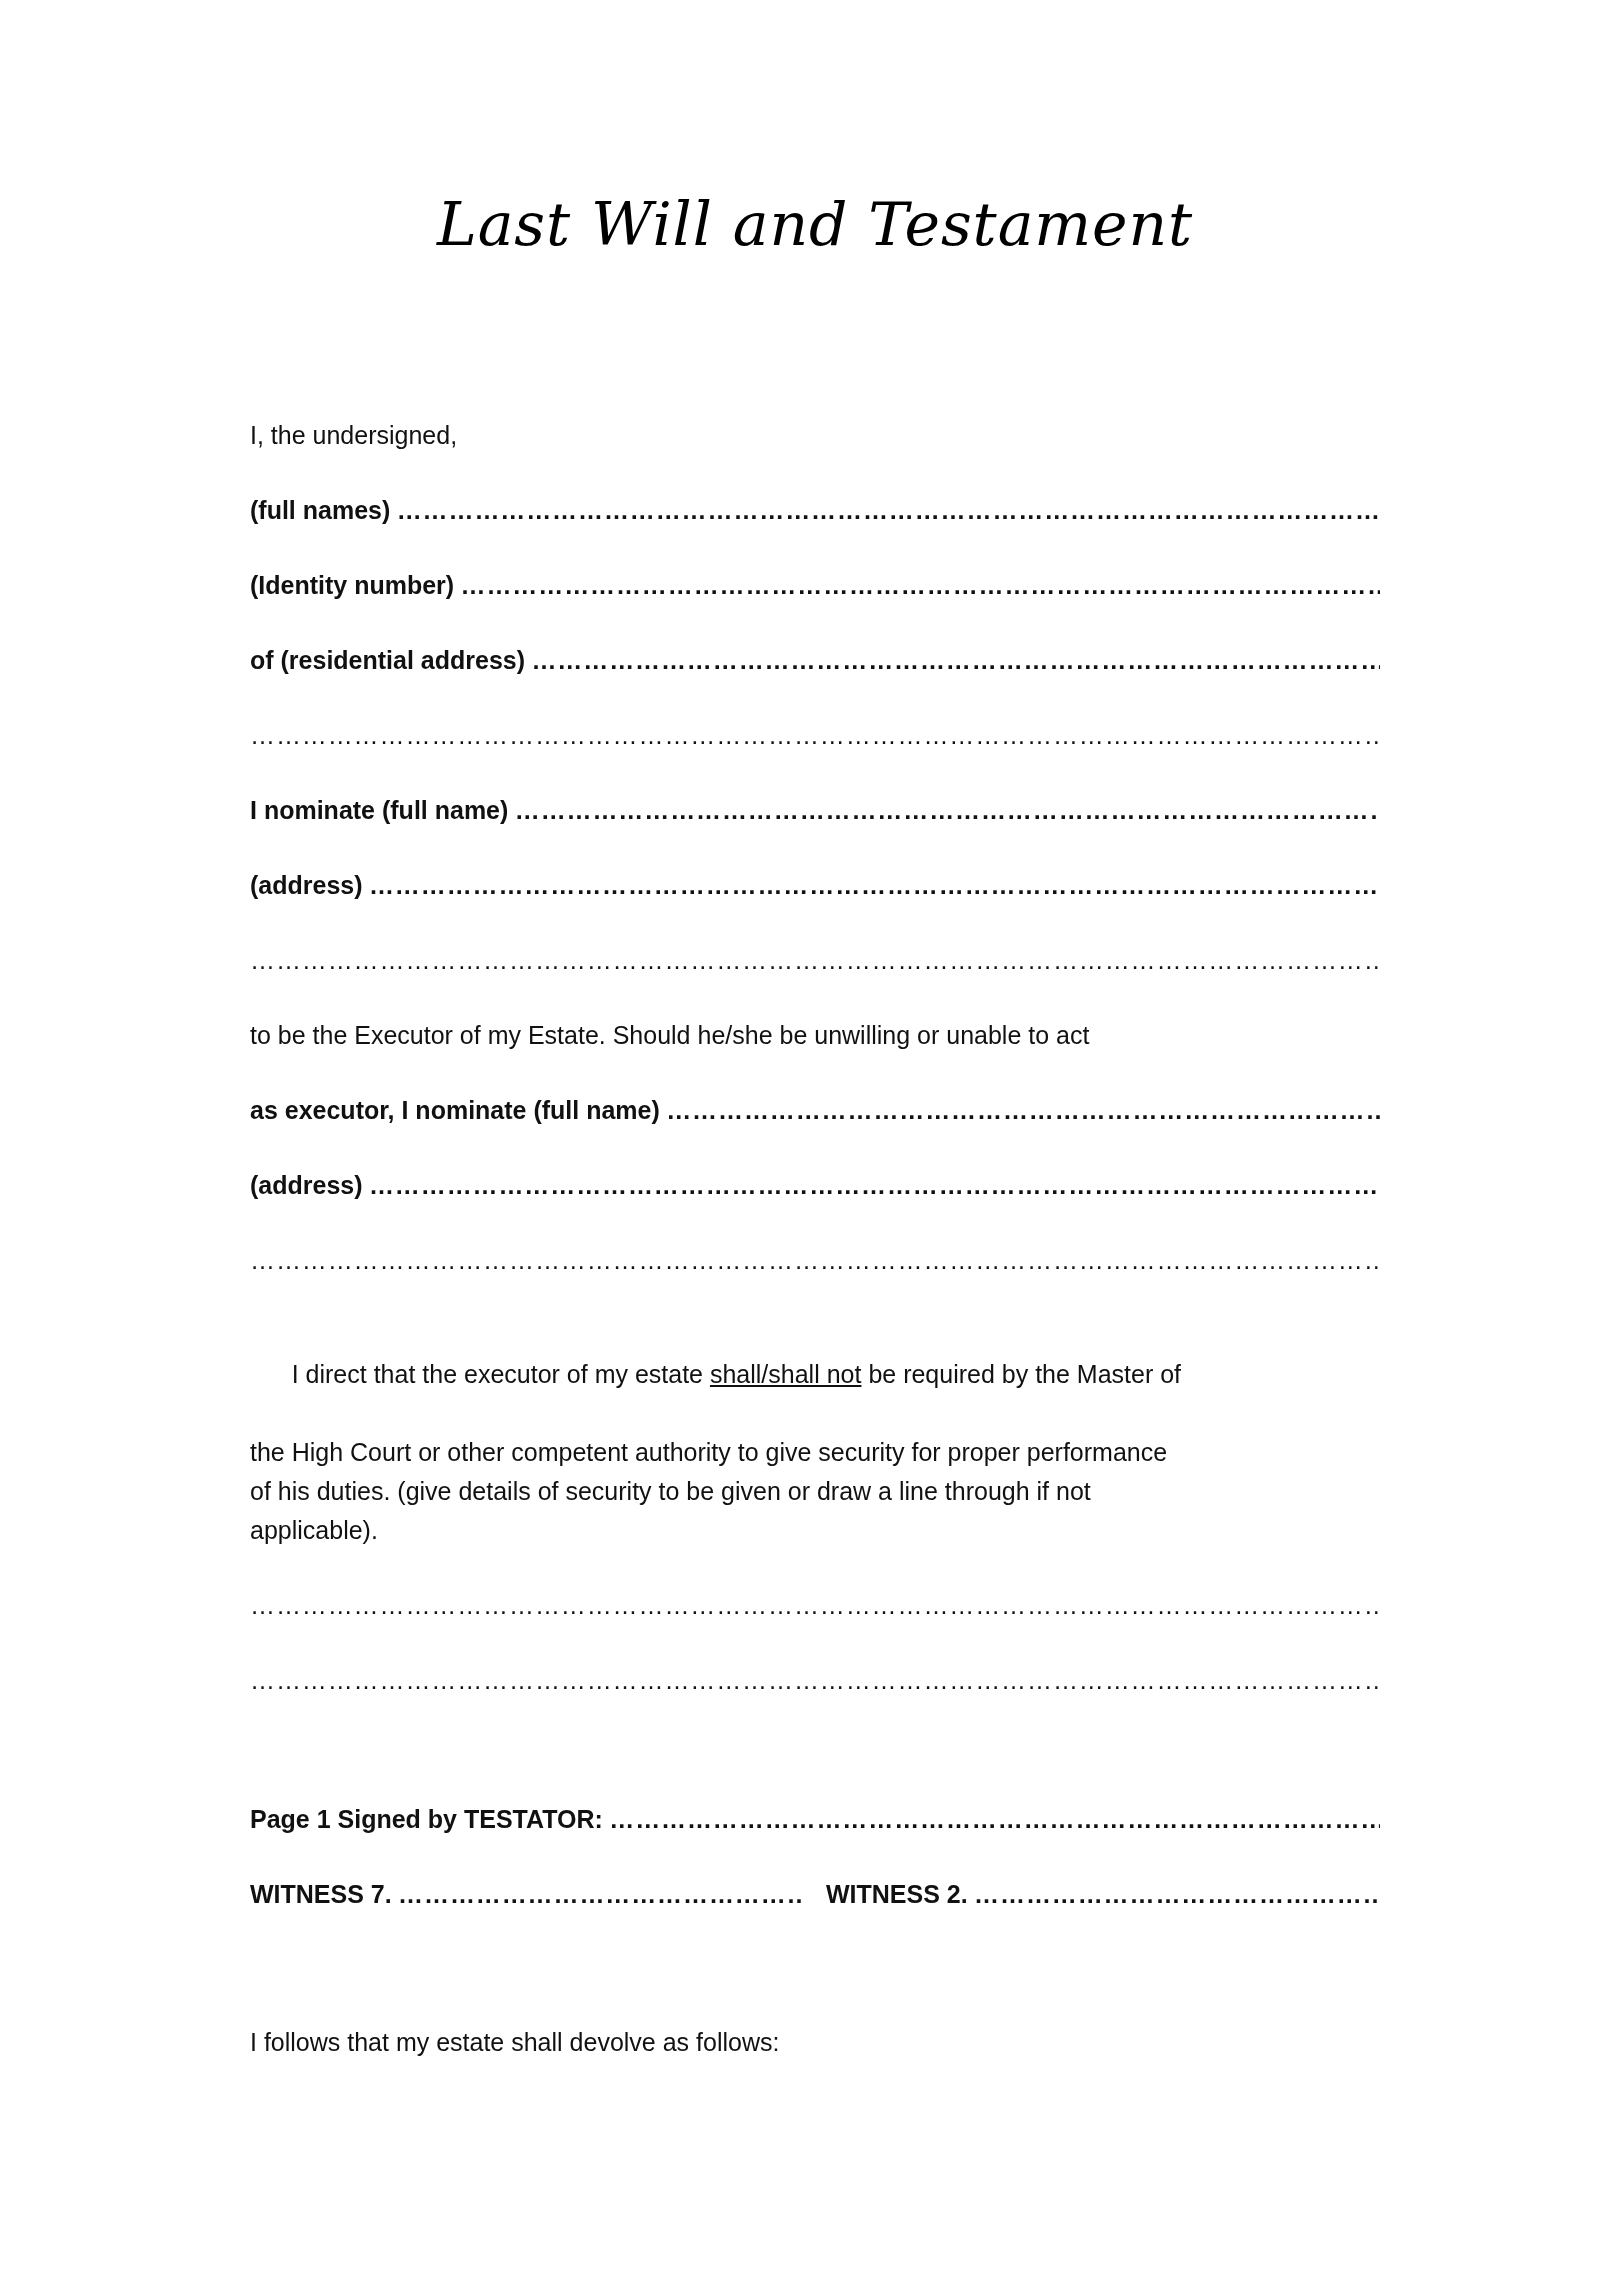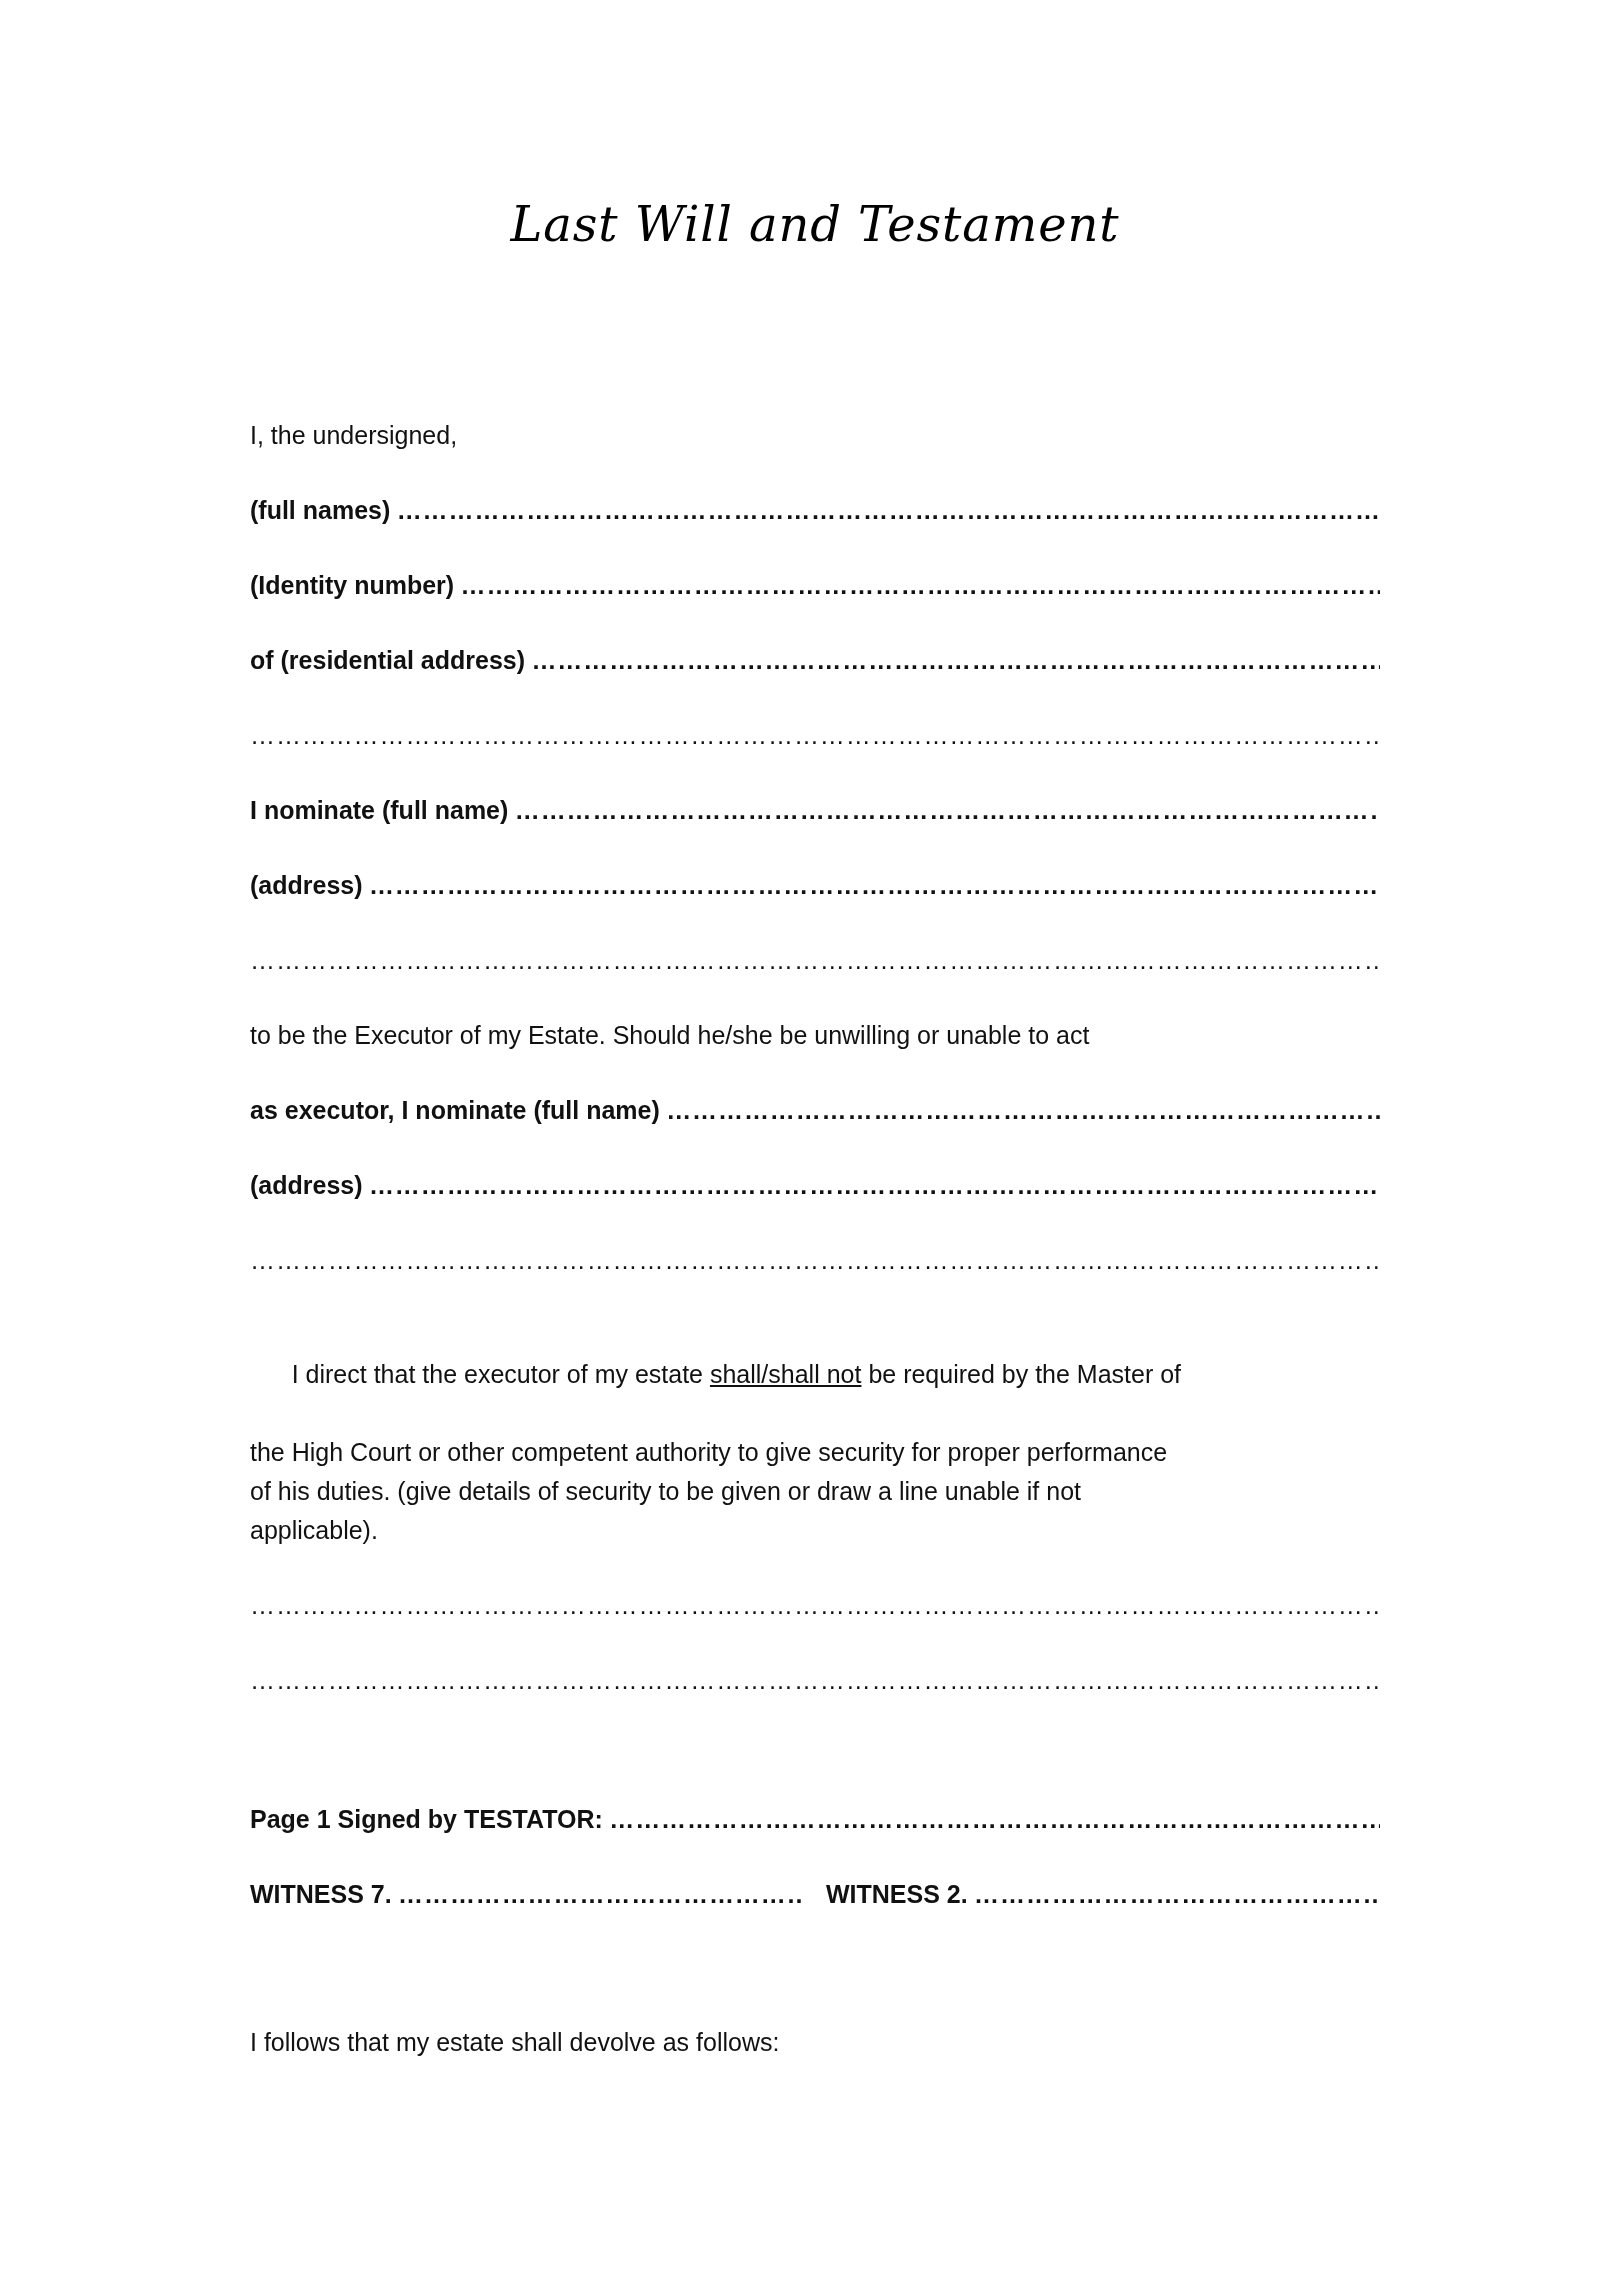--- a/index.html
+++ b/index.html
@@ -17,21 +17,21 @@
     box-sizing: border-box;
     width: 1623px;
     height: 2296px;
     padding: 188px 243px 0 250px;
     background: #ffffff;
   }
   .title {
     font-family: "DejaVu Serif", serif;
     font-style: italic;
     font-weight: 500;
-    font-size: 48px;
+    font-size: 60px;
     line-height: 72px;
     text-align: center;
     letter-spacing: 0.9px;
     margin: 0 0 156px 0;
     color: #000000;
   }
   .para {
     margin: 12px 0 36px 0;
   }
   .line {
@@ -120,21 +120,21 @@
     <span class="dots">………………………………………………………………………………………………………………………………………………………………………………………………………………………………………………………………………………………………………………………………………………………………………………………………………………………………………………………………………………………………………………………………</span>
   </div>
 
   <div class="dotline">………………………………………………………………………………………………………………………………………………………………………………………………………………………………………………………………………………………………………………………………………………………………………………………………………………………………………………………………………………………………………………………………</div>
 
   <div class="para">
     <div class="line">
       <span>I direct that the executor of my estate </span><span class="underline">shall/shall not</span><span> be required by the Master of</span>
     </div>
     <div class="line">the High Court or other competent authority to give security for proper performance</div>
-    <div class="line">of his duties. (give details of security to be given or draw a line unable if not</div>
+    <div class="line">of his duties. (give details of security to be given or draw a line through if not</div>
     <div class="line">applicable).</div>
   </div>
 
   <div class="dotline">………………………………………………………………………………………………………………………………………………………………………………………………………………………………………………………………………………………………………………………………………………………………………………………………………………………………………………………………………………………………………………………………</div>
 
   <div class="dotline">………………………………………………………………………………………………………………………………………………………………………………………………………………………………………………………………………………………………………………………………………………………………………………………………………………………………………………………………………………………………………………………………</div>
 
   <div class="spacer-lg"></div>
 
   <div class="fieldline">

